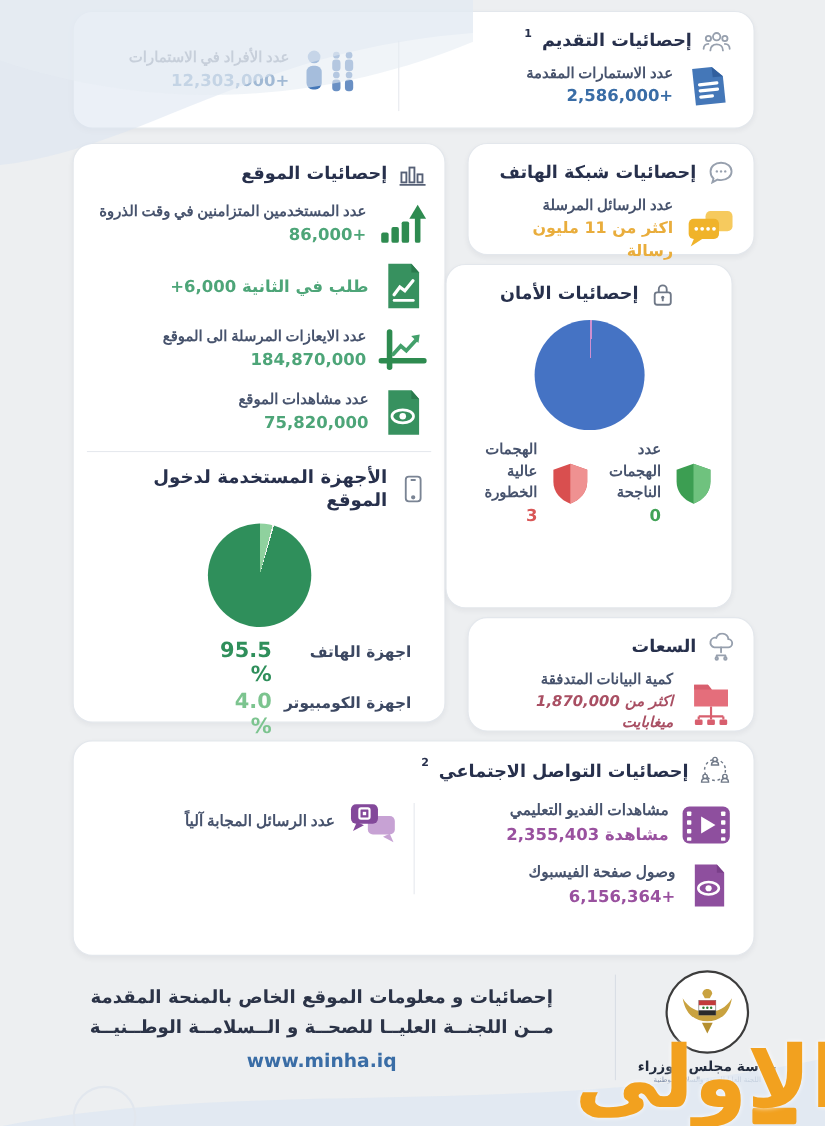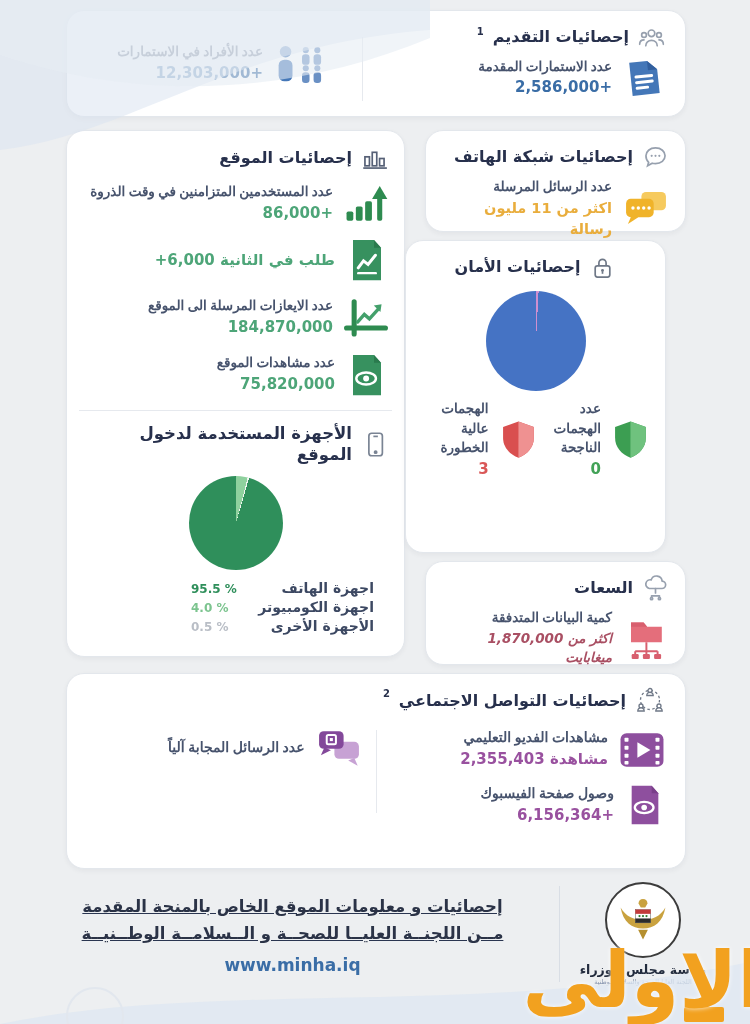--- a/index.html
+++ b/index.html
@@ -37,35 +37,35 @@
   .card-site{left:66px;top:130px;width:339px;height:527px;padding:14px 16px;}
   .site-rows{margin-top:10px;display:flex;flex-direction:column;gap:13px;}
   .site-rows .stat-row{align-items:center;}
   .site-rows .stat-text{flex:1;}
   .card-site .hdiv{margin:12px -4px 12px -4px;}
   .dev-title .title-row h2{font-size:16.5px;}
   .card-site .pie{width:94px;height:94px;margin:10px auto 10px auto;}
   .legend{display:flex;flex-direction:column;gap:3px;align-items:flex-start;padding-right:14px;}
   .legend-row{display:flex;gap:9px;align-items:baseline;}
   .legend-row .l-lbl{font-size:14px;font-weight:bold;color:#3c4862;min-width:118px;text-align:right;}
-  .legend-row .l-val{font-size:12px;font-weight:bold;width:56px;text-align:left;}
+  .legend-row .l-val{font-size:19px;font-weight:bold;width:56px;text-align:right;}
   
   .card-social{left:66px;top:673px;width:620px;height:196px;padding:12px 20px;}
   .soc-cols{display:flex;margin-top:6px;}
   .soc-col{flex:1;display:flex;flex-direction:column;gap:12px;padding-top:6px;}
   .soc-cols .vdiv{margin:8px 14px 14px 14px;}
   
   .footer{position:absolute;left:40px;top:882px;width:672px;display:flex;align-items:center;gap:14px;z-index:3;}
   .emblem-box{width:138px;text-align:center;flex:0 0 auto;}
   .emblem-circle{width:72px;height:72px;border-radius:50%;background:#fff;border:2.5px solid #3c3c3c;
                  margin:0 auto 4px auto;display:flex;align-items:center;justify-content:center;}
   .emblem-title{font-size:12.5px;font-weight:bold;color:#222b3d;}
   .emblem-sub{font-size:6.5px;color:#8392ad;margin-top:1px;}
   .footer .vdiv{height:96px;background:#d9dee5;}
-  .footer-text{flex:1;text-align:center;text-decoration:underline;}
+  .footer-text{flex:1;text-align:center;}
   .footer-text .fl{font-size:16.5px;font-weight:bold;color:#2b3347;line-height:1.65;}
   .footer-url{font-size:17px;font-weight:bold;color:#3a6da6;margin-top:8px;}
   
   .watermark{position:absolute;right:-14px;bottom:2px;z-index:8;text-align:left;
              color:#f2a11f;text-shadow:0 0 5px rgba(255,255,255,.9);}
   .watermark .wm-text{font-size:78px;font-weight:bold;line-height:.85;letter-spacing:-3px;}
   .watermark .wm-box{width:40px;height:15px;background:#f2a11f;border-radius:2px;margin:-6px 40px 0 0;}
 </style>
 </head>
 <body>

